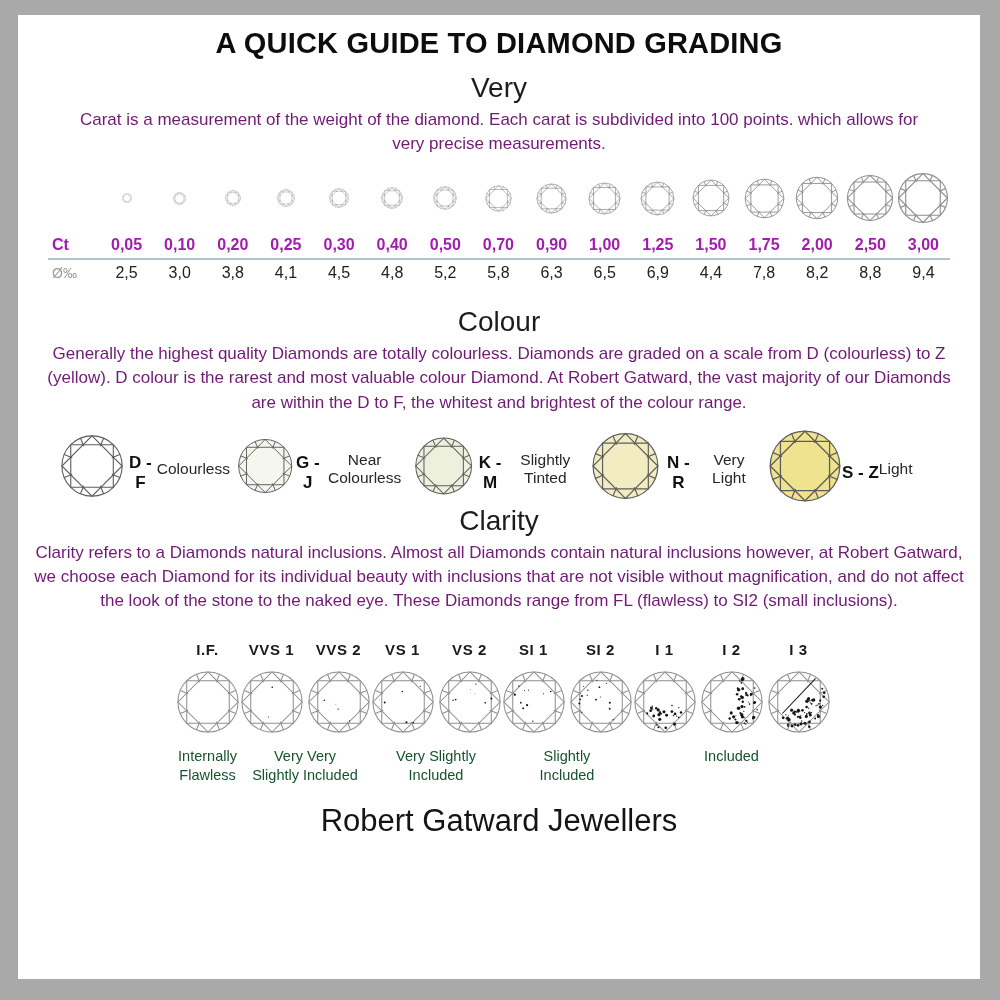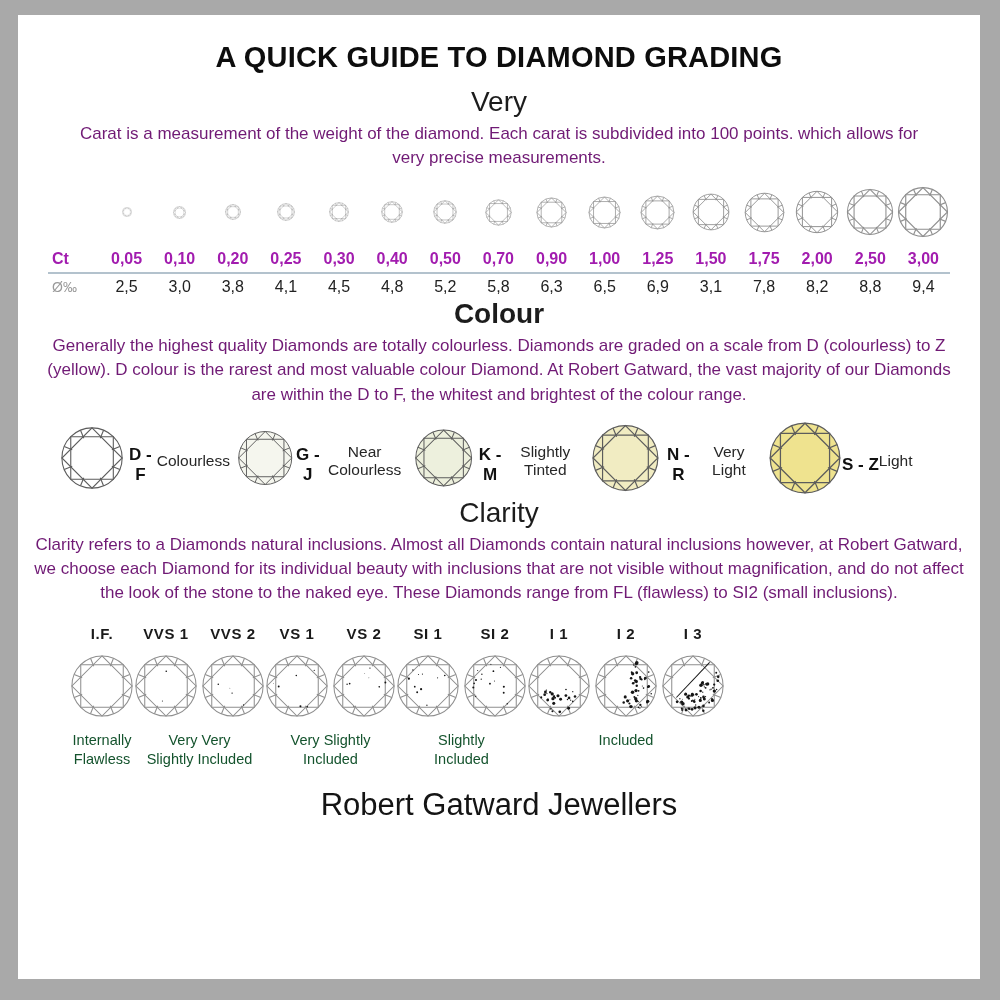--- a/index.html
+++ b/index.html
@@ -1,47 +1,47 @@
 <!DOCTYPE html>
 <html><head>
 <meta charset="utf-8">
 <style>
   html,body{margin:0;padding:0;}
   body{font-family:"Liberation Sans", sans-serif; color:#222;}
   .frame{width:1000px;height:1000px;box-sizing:border-box;background:#a9a9a9;padding:15px 20px 21px 18px;}
   .sheet{background:#ffffff;width:100%;height:100%;box-sizing:border-box;text-align:center;overflow:hidden;}
-  .page-title{font-size:29px;font-weight:bold;letter-spacing:0.2px;color:#0d0d0d;margin:0;padding-top:26px;}
+  .page-title{font-size:29px;font-weight:bold;letter-spacing:0.2px;color:#0d0d0d;margin:0;padding-top:12px;}
   .section-heading{font-size:28px;font-weight:400;color:#1c1c1c;margin:0;}
   .body-text{font-size:17px;line-height:1.42;color:#701a75;margin:4px auto 0;}
   #carat-desc{max-width:870px;}
   #colour-desc{max-width:930px;}
   #clarity-desc{max-width:945px;}
   .carat-heading{margin-top:12px;}
-  .colour-heading{margin-top:2px;font-weight:bold;}
+  .colour-heading{margin-top:24px;}
   .clarity-heading{margin-top:2px;}
 
   
   .carat-grid{display:flex;align-items:center;padding:0 30px;}
   .carat-label-cell{width:48px;flex:0 0 auto;text-align:left;padding-left:4px;}
   .carat-cell{flex:1 1 0;text-align:center;}
   #carat-stones{margin-top:14px;height:56px;}
   #carat-stones .carat-cell{display:flex;justify-content:center;align-items:center;}
   .ct-row{margin-top:10px;font-weight:bold;font-size:16px;color:#a21caf;}
   .mm-row{font-size:16px;color:#222;}
   .mm-symbol{color:#9a9a9a;font-size:14px;}
   .carat-divider{border:none;border-top:2px solid #b3c2cd;margin:4px 30px;}
 
   
   #colour-row{display:flex;justify-content:space-between;padding:0 42px;margin-top:14px;}
   .colour-item{display:flex;align-items:center;width:170px;}
   .colour-range{font-size:17px;font-weight:bold;color:#111;margin-top:15px;}
   .colour-name{font-size:15.5px;color:#272727;margin-top:6px;}
 
   
-  #clarity-row{display:flex;justify-content:flex-start;align-items:flex-start;padding:0 44px 0 52px;margin-top:20px;}
+  #clarity-row{display:flex;justify-content:center;align-items:flex-start;padding:0 44px 0 52px;margin-top:28px;}
   .clarity-group{display:flex;flex-direction:column;align-items:center;}
   .cg-stones{display:flex;gap:3px;}
   .cstone{display:flex;flex-direction:column;align-items:center;}
   .clabel{font-size:15px;font-weight:bold;letter-spacing:0.6px;color:#1a1a1a;margin-bottom:12px;}
   .cg-desc{font-size:14.5px;color:#14532d;margin-top:13px;line-height:1.3;white-space:pre-line;}
 
   .footer{font-size:31px;color:#141414;margin-top:18px;}
 </style>
 </head>
 <body>
@@ -323,21 +323,21 @@
         <div class="carat-cell">3,0</div>
         <div class="carat-cell">3,8</div>
         <div class="carat-cell">4,1</div>
         <div class="carat-cell">4,5</div>
         <div class="carat-cell">4,8</div>
         <div class="carat-cell">5,2</div>
         <div class="carat-cell">5,8</div>
         <div class="carat-cell">6,3</div>
         <div class="carat-cell">6,5</div>
         <div class="carat-cell">6,9</div>
-        <div class="carat-cell">3,1</div>
+        <div class="carat-cell">4,4</div>
         <div class="carat-cell">7,8</div>
         <div class="carat-cell">8,2</div>
         <div class="carat-cell">8,8</div>
         <div class="carat-cell">9,4</div>
       </div>
 
     <h2 class="section-heading colour-heading">Colour</h2>
     <p class="body-text" id="colour-desc">Generally the highest quality Diamonds are totally colourless. Diamonds are graded on a scale from D (colourless) to Z (yellow). D colour is the rarest and most valuable colour Diamond. At Robert Gatward, the vast majority of our Diamonds are within the D to F, the whitest and brightest of the colour range.</p>
     <div id="colour-row">
         <div class="colour-item">

